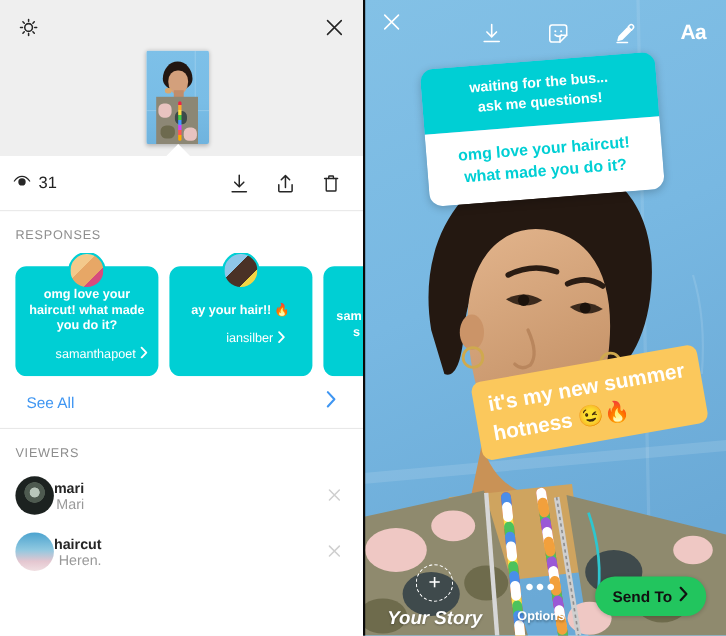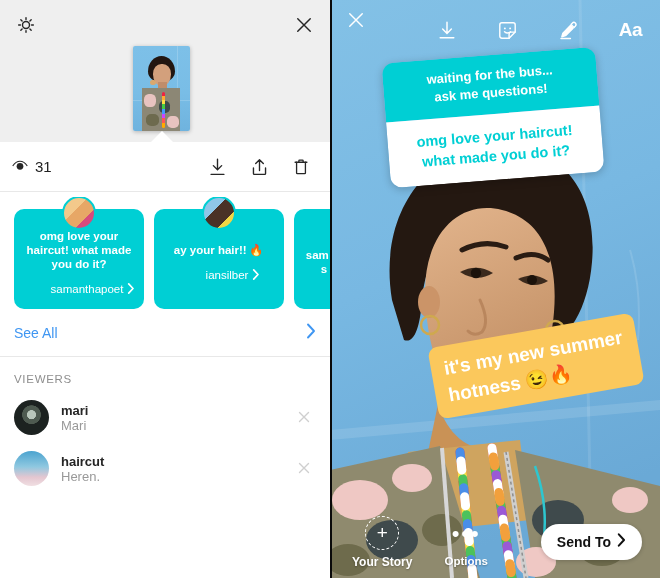--- a/index.html
+++ b/index.html
@@ -38,29 +38,29 @@
      margin-top:5px;}
   .resp-card{position:relative;flex:0 0 auto;width:130px;height:100px;background:#00cfd4;border-radius:10px;
      margin-top:12px;display:flex;flex-direction:column;align-items:center;justify-content:center;cursor:pointer;}
   .resp-avatar{position:absolute;top:-13px;left:50%;transform:translateX(-50%);width:30px;height:30px;border-radius:50%;
      border:2px solid #00cfd4;overflow:hidden;background:#ddd;}
   .resp-text{color:#fff;font-size:11.5px;line-height:14px;font-weight:bold;text-align:center;padding:0 10px;
      margin-top:6px;}
   .resp-user{display:flex;align-items:center;gap:4px;color:#fff;font-size:11.5px;margin-top:12px;margin-left:28px;}
   .resp-card.clipped{width:60px;overflow:hidden;}
 
-  .see-all{height:48px;display:flex;align-items:center;padding:0 14px;border-bottom:1px solid #e8e8e8;
+  .see-all{height:48px;display:flex;align-items:center;padding:0 24px;border-bottom:1px solid #e8e8e8;
      box-sizing:border-box;cursor:pointer;}
   .see-all-txt{color:#3f96f2;font-size:14px;}
   .see-all-chev{margin-left:auto;color:#3f96f2;}
 
   .viewers{padding-top:2px;}
   .viewer-row{height:51px;display:flex;align-items:center;padding:0 14px;box-sizing:border-box;cursor:pointer;}
   .v-avatar{width:35px;height:35px;border-radius:50%;overflow:hidden;flex:0 0 auto;}
-  .v-names{margin-left:12px;line-height:15px;}
+  .v-names{line-height:15px;text-align:right;}
   .v-user{font-size:13px;font-weight:bold;color:#262626;}
   .v-full{font-size:13px;color:#999;}
   .v-x{margin-left:auto;color:#d4d4d4;font-size:14px;cursor:pointer;padding:6px;}
 
   .av-mari{background:radial-gradient(circle at 50% 42%,#b9c6bb 0 16%,#4e5a50 18% 34%,#1c2220 36% 100%);}
   .av-heren{background:linear-gradient(180deg,#4ba3cf 0%,#8fc8e0 45%,#e4c6d0 75%,#f0dfe2 100%);}
 
   
   .right{position:relative;width:330px;height:578px;overflow:hidden;background:#6fb3de;}
   .rphoto{position:absolute;inset:0;}
@@ -77,25 +77,25 @@
   .q-top{background:#00cfd4;color:#fff;text-align:center;font-size:13px;font-weight:bold;line-height:18px;padding:11px 12px 12px;}
   .q-bot{background:#fff;color:#00cfd4;text-align:center;font-size:14.5px;font-weight:bold;line-height:20px;padding:12px 12px 14px;}
 
   .h-sticker{position:absolute;left:102px;top:330px;width:208px;background:#fbc85c;border-radius:9px;
      transform:rotate(-10deg);color:#fff;font-size:19px;font-weight:bold;line-height:27px;
      padding:9px 13px;box-sizing:border-box;z-index:20;text-align:left;}
 
   .r-bottom{position:absolute;left:0;right:0;bottom:0;height:72px;display:flex;align-items:center;z-index:30;}
   .yourstory{margin-left:22px;display:flex;flex-direction:column;align-items:center;cursor:pointer;}
   .ys-circle{width:32px;height:32px;border-radius:50%;border:1.6px dashed #fff;display:flex;align-items:center;justify-content:center;color:#fff;font-size:19px;line-height:1;}
-  .ys-label{color:#fff;font-size:12px;margin-top:5px;font-weight:bold;text-shadow:0 1px 2px rgba(0,0,0,.3);}
+  .ys-label{color:#fff;font-size:17px;margin-top:5px;font-weight:bold;text-shadow:0 1px 2px rgba(0,0,0,.3);font-style:italic;}
   .options{margin-left:32px;display:flex;flex-direction:column;align-items:center;cursor:pointer;}
   .opt-dots{color:#fff;font-size:22px;letter-spacing:2px;line-height:26px;height:32px;display:flex;align-items:center;}
   .opt-label{color:#fff;font-size:11.5px;margin-top:5px;font-weight:bold;text-shadow:0 1px 2px rgba(0,0,0,.3);}
-  .sendto{margin-left:auto;margin-right:18px;background:#ffffff;border-radius:22px;height:36px;
+  .sendto{margin-left:auto;margin-right:18px;background:#22c55e;border-radius:22px;height:36px;
      display:flex;align-items:center;gap:6px;padding:0 16px;cursor:pointer;box-shadow:0 1px 4px rgba(0,0,0,.2);}
   .sendto-txt{font-size:14px;font-weight:bold;color:#111;}
 </style>
 </head>
 <body>
 
 <div class="app">
 
   <div class="left">
 
@@ -158,20 +158,21 @@
         <span class="ibtn">
           <svg width="18" height="20" viewBox="0 0 22 22" stroke="#262626" stroke-width="1.6" fill="none" stroke-linecap="round">
             <path d="M3.8 5.2h14.4"></path>
             <path d="M5.6 5.2v13c0 .6.5 1 1 1h8.8c.6 0 1-.4 1-1v-13"></path>
             <path d="M8.4 5.2V3.3c0-.4.3-.8.8-.8h3.6c.5 0 .8.4.8.8v1.9"></path>
           </svg>
         </span>
       </div>
     </div>
 
+    <div class="section-label">RESPONSES</div>
 
     <div class="resp-strip">
 
       <div class="resp-card">
         <div class="resp-avatar" style="background:linear-gradient(135deg,#f3c98b 0 40%,#e7a766 40% 70%,#d64b7d 70% 100%);"></div>
         <div class="resp-text">omg love your haircut! what made you do it?</div>
         <div class="resp-user">
           <span>samanthapoet</span>
           <span>
             <svg width="8" height="11" viewBox="0 0 8 12" stroke="#fff" stroke-width="1.8" fill="none" stroke-linecap="round" stroke-linejoin="round">

